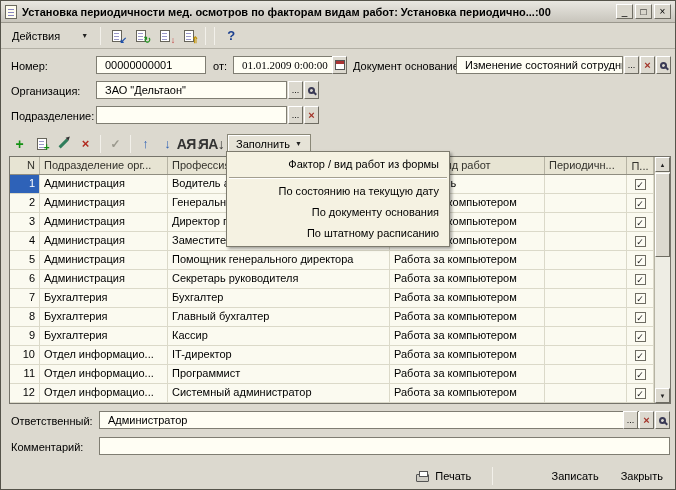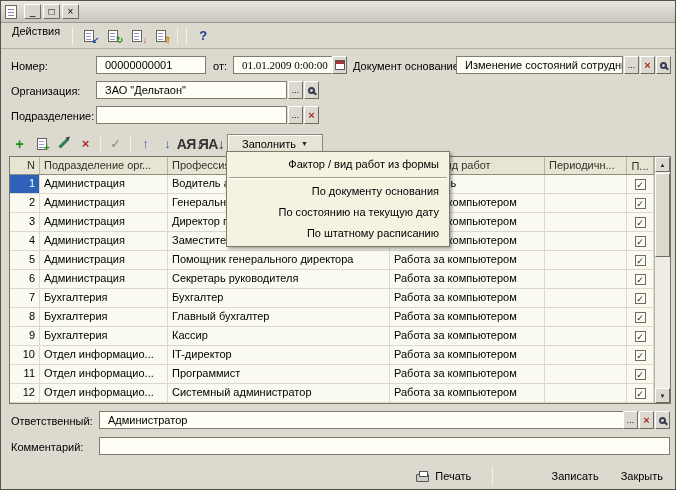--- a/index.html
+++ b/index.html
@@ -12,21 +12,21 @@
     display:flex; align-items:center; padding:0 4px; }
   .wicon { width:12px; height:14px; background:#fffdf0; border:1px solid #6b695f; margin-right:5px; position:relative; flex:0 0 auto;}
   .wicon::before{content:""; position:absolute; left:2px; top:3px; width:6px; height:1px; background:#8886c0; box-shadow:0 3px 0 #8886c0,0 6px 0 #8886c0;}
   .wtitle { flex:1; font-weight:bold; font-size:11px; white-space:nowrap; overflow:hidden; }
   .wbtn { width:17px; height:15px; background:#d9d6cc; border:1px solid; border-color:#fff #6e6c62 #6e6c62 #fff;
     display:flex; align-items:center; justify-content:center; font-size:10px; margin-left:2px; cursor:default; line-height:1;}
 
   
   .toolbar { position:absolute; top:22px; left:0; right:0; height:26px; background:#dcd9cf;
     border-bottom:1px solid #b3b0a5; display:flex; align-items:center; padding:0 4px; gap:2px;}
-  .tbtn { height:22px; display:flex; align-items:center; padding:0 7px; gap:12px;flex-direction:column; }
+  .tbtn { height:22px; display:flex; align-items:center; padding:0 7px; gap:21px; }
   .ibtn { width:22px; height:22px; display:flex; align-items:center; justify-content:center; }
   .arrow { font-size:7px; color:#222; }
   .vsep { width:1px; height:18px; background:#aaa79c; border-right:1px solid #f2f0ea; margin:0 3px; }
   .doc { position:relative; width:10px; height:12px; background:#fff; border:1px solid #66645a; }
   .doc::before { content:""; position:absolute; left:1px; top:2px; width:5px; height:1px; background:#9a98c8; box-shadow:0 3px 0 #9a98c8,0 6px 0 #9a98c8; }
   .doc::after { position:absolute; right:-6px; bottom:-4px; font-size:9px; font-weight:bold; }
   .doc-blue::after  { content:"↙"; color:#1d4fa8; }
   .doc-green::after { content:"↻"; color:#1f8f1f; }
   .doc-red::after   { content:"↓"; color:#c03030; }
   .doc-yellow::after{ content:"⇑"; color:#c09000; }
@@ -48,21 +48,21 @@
   .gridbar { position:absolute; left:8px; top:84px; height:21px; display:flex; align-items:center; gap:1px; }
   .gbtn { width:21px; height:20px; display:flex; align-items:center; justify-content:center; }
   .g-add { color:#149114; font-weight:bold; font-size:14px; }
   .g-del { color:#b22a20; font-weight:bold; font-size:13px; }
   .g-arrow { color:#2b5fb4; font-weight:bold; font-size:13px; }
   .g-sort { font-size:14px; font-weight:bold; letter-spacing:-0.5px; color:#333; }
   .g-gray { color:#9a988d; font-size:12px; font-weight:bold; }
   .pencil { width:11px; height:3px; background:#2e7d5b; transform:rotate(-45deg); position:relative; }
   .pencil::after { content:""; position:absolute; right:-4px; top:-1px; border-left:4px solid #333; border-top:2.5px solid transparent; border-bottom:2.5px solid transparent; }
   .plus-mini { position:absolute; right:-4px; bottom:-4px; color:#149114; font-weight:bold; font-size:10px; }
-  .fillbtn { height:20px; margin-left:4px; padding:0 14px; display:flex; align-items:center; gap:5px;
+  .fillbtn { height:20px; margin-left:4px; padding:0 8px; display:flex; align-items:center; gap:5px;
     background:#e6e3d7; border:1px solid #8a8878; box-shadow:inset 1px 1px 0 #fff; }
 
   
   .grid { position:absolute; left:8px; top:107px; width:662px; height:248px; border:1px solid #75736a; background:#fbfaf0; }
   .thead { display:flex; height:18px; background:#e7e4d3; border-bottom:1px solid #8f8d80; }
   .hcell { border-right:1px solid #b6b3a3; padding:2px 4px; white-space:nowrap; overflow:hidden; color:#33322c; }
   .trow { display:flex; height:19px; }
   .tcell { border-right:1px solid #dbd9c9; border-bottom:1px solid #dbd9c9; padding:2px 4px; white-space:nowrap; overflow:hidden; background:#fbfaf0; }
   .c-n { width:30px; text-align:right; }
   .c-dept { width:128px; }
@@ -92,20 +92,21 @@
   .printer { position:relative; width:13px; height:8px; background:#cfcdc5; border:1px solid #555; border-radius:1px; margin-top:3px; }
   .printer::before { content:""; position:absolute; top:-4px; left:2px; width:7px; height:4px; background:#fff; border:1px solid #555; }
 </style>
 </head>
 <body>
 
 <div class="window">
 
   <div class="titlebar">
     <span class="wicon"></span>
+    <span class="wtitle">Установка периодичности мед. осмотров по факторам видам работ: Установка периодично...:00</span>
     <span class="wbtn">_</span>
     <span class="wbtn">□</span>
     <span class="wbtn">×</span>
   </div>
 
   <div class="toolbar">
     <span class="tbtn">
       <span>Действия</span>
       <span class="arrow">▼</span>
     </span>
@@ -340,22 +341,22 @@
       <div class="scroll">
         <span class="sarrow" style="top:0;">▲</span>
         <span class="thumb"></span>
         <span class="sarrow" style="bottom:0;">▼</span>
       </div>
     </div>
 
     <div class="menu">
       <div class="mitem">Фактор / вид работ из формы</div>
       <div class="msep"></div>
+      <div class="mitem">По состоянию на текущую дату</div>
       <div class="mitem">По документу основания</div>
-      <div class="mitem">По состоянию на текущую дату</div>
       <div class="mitem">По штатному расписанию</div>
     </div>
 
     <span class="lbl" style="left:10px; top:364px;">Ответственный:</span>
     <span class="input" style="left:98px; top:362px; width:555px;">
         <span class="ival">Администратор</span>
       </span>
     <span class="sbtn" style="left:622px; top:362px;">...</span>
     <span class="sbtn red" style="left:638px; top:362px;">×</span>
     <span class="sbtn" style="left:654px; top:362px;">

